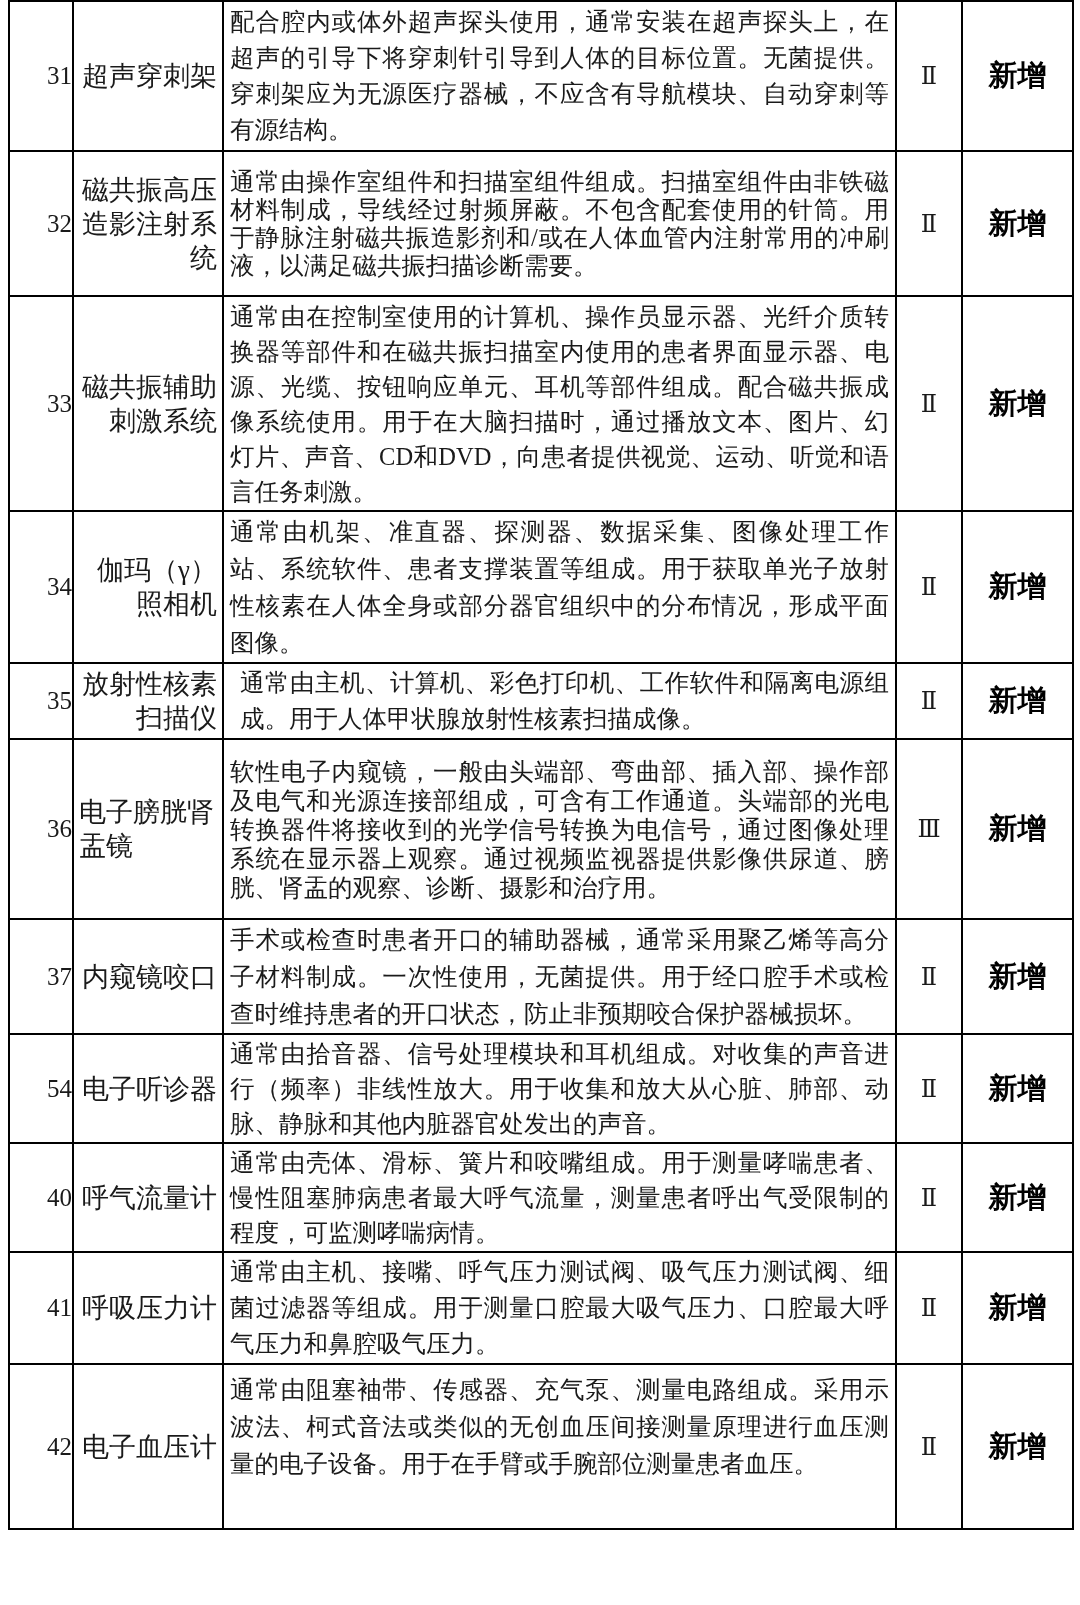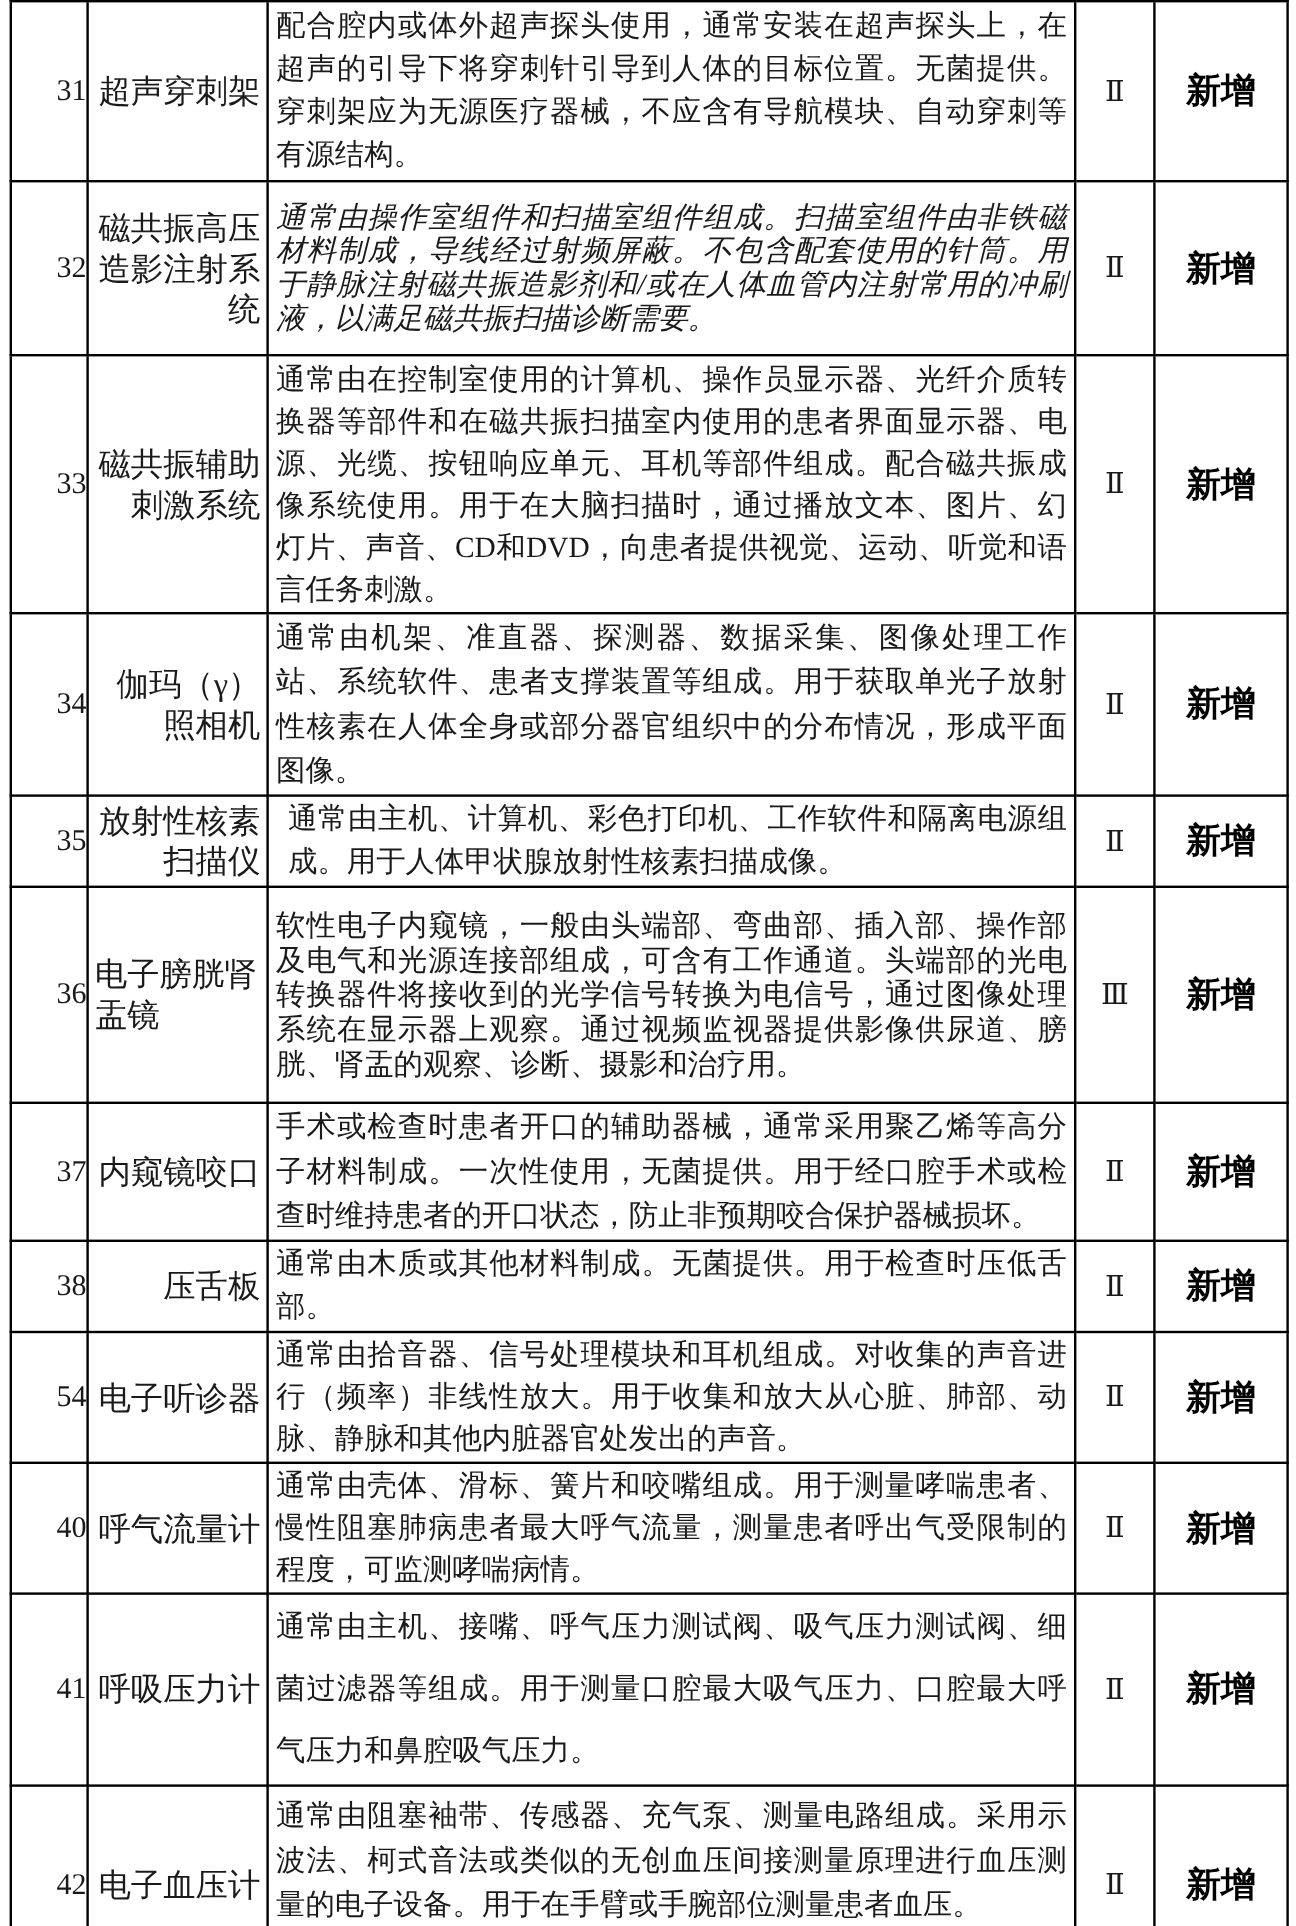--- a/index.html
+++ b/index.html
@@ -74,30 +74,30 @@
   tr.r5  { height: 180px; }
   tr.r6  { height: 115px; }
   tr.r7  { height: 75px; }
   tr.r8  { height: 108px; }
   tr.r9  { height: 107px; }
   tr.r10 { height: 112px; }
   tr.r11 { height: 165px; }
 
   
   tr.r0  td.desc { line-height: 36px; }
-  tr.r1  td.desc { line-height: 28px; font-style: italic; }
+  tr.r1  td.desc { line-height: 28px; }
   tr.r2  td.desc { line-height: 35px; }
   tr.r3  td.desc { line-height: 37px; }
   tr.r4  td.desc { line-height: 36px; padding-left: 16px; }
   tr.r5  td.desc { line-height: 29px; }
   tr.r6  td.desc { line-height: 37px; }
   tr.r7  td.desc { line-height: 36px; }
   tr.r8  td.desc { line-height: 35px; }
   tr.r9  td.desc { line-height: 35px; }
-  tr.r10 td.desc { line-height: 52px; }
+  tr.r10 td.desc { line-height: 36px; }
   tr.r11 td.desc { line-height: 37px; vertical-align: top; padding-top: 6px; }
 
   
   tr.r5 td.name { text-align: left; }
 </style>
 </head>
 <body>
 
 <div class="page">
   <table class="device-table">
@@ -166,27 +166,20 @@
       </tr>
 
       <tr class="r6">
         <td class="num">37</td>
         <td class="name">内窥镜咬口</td>
         <td class="desc">手术或检查时患者开口的辅助器械，通常采用聚乙烯等高分子材料制成。一次性使用，无菌提供。用于经口腔手术或检查时维持患者的开口状态，防止非预期咬合保护器械损坏。</td>
         <td class="cls">Ⅱ</td>
         <td class="status">新增</td>
       </tr>
 
-      <tr class="r7">
-        <td class="num">38</td>
-        <td class="name">压舌板</td>
-        <td class="desc">通常由木质或其他材料制成。无菌提供。用于检查时压低舌部。</td>
-        <td class="cls">Ⅱ</td>
-        <td class="status">新增</td>
-      </tr>
 
       <tr class="r8">
         <td class="num">54</td>
         <td class="name">电子听诊器</td>
         <td class="desc">通常由拾音器、信号处理模块和耳机组成。对收集的声音进行（频率）非线性放大。用于收集和放大从心脏、肺部、动脉、静脉和其他内脏器官处发出的声音。</td>
         <td class="cls">Ⅱ</td>
         <td class="status">新增</td>
       </tr>
 
       <tr class="r9">

